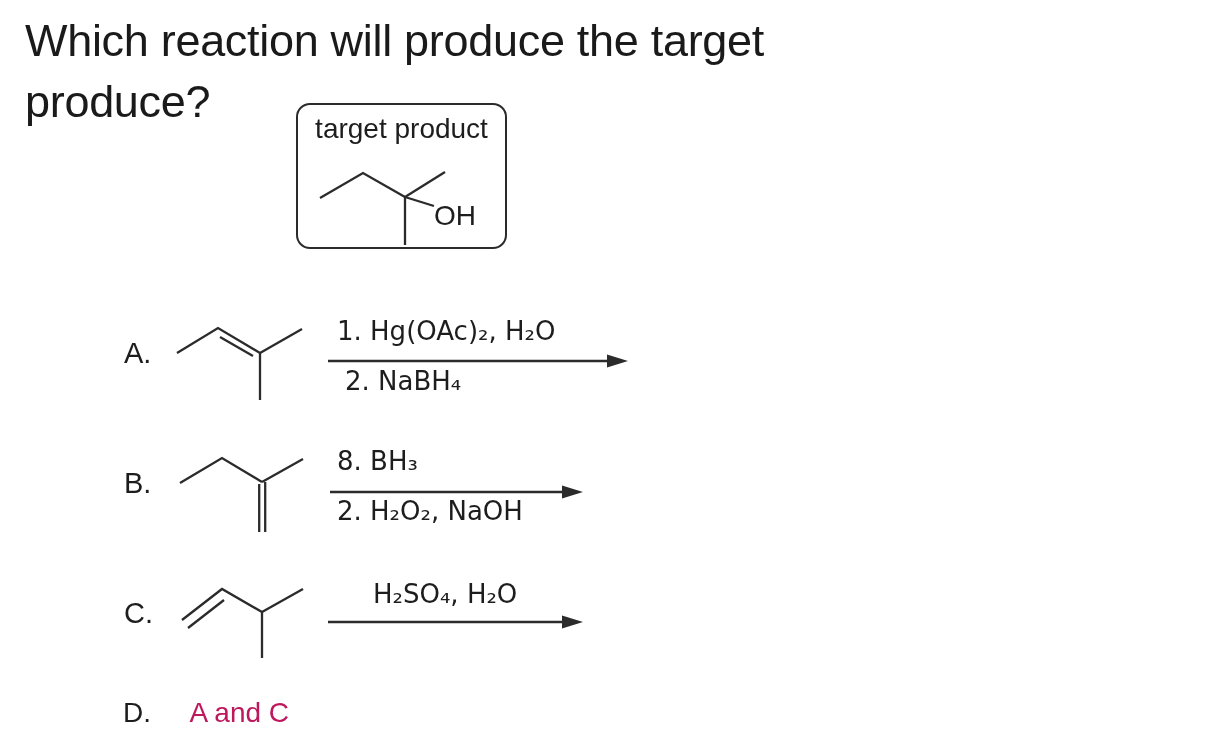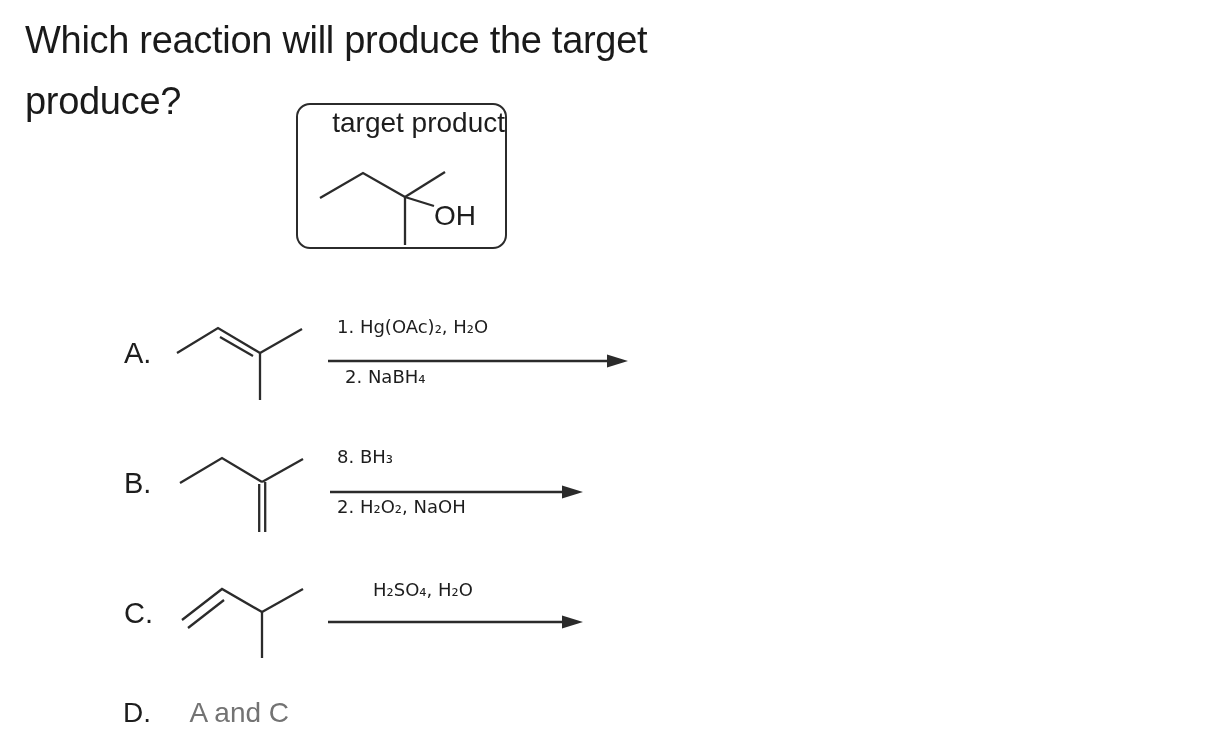--- a/index.html
+++ b/index.html
@@ -2,38 +2,38 @@
 <html><head>
 <meta charset="utf-8">
 <style>
   html,body { margin:0; padding:0; background:#ffffff; }
   .page {
     position:relative; width:1209px; height:755px; background:#ffffff;
     font-family:"Liberation Sans", sans-serif; color:#1d1d1d; overflow:hidden;
   }
   .abs { position:absolute; }
   .question {
-    left:25px; top:10px; font-size:38px; line-height:61px; letter-spacing:-0.3px;
+    left:25px; top:10px; font-size:45px; line-height:61px; letter-spacing:-0.3px;
     color:#1a1a1a;
   }
   .target-box {
     left:296px; top:103px; width:211px; height:146px;
     border:2.5px solid #2b2b2b; border-radius:14px; box-sizing:border-box;
     background:#ffffff;
   }
   .target-label {
-    width:100%; text-align:right; font-size:28px; padding-top:2px; color:#1d1d1d;
+    width:100%; text-align:center; font-size:28px; padding-top:8px; color:#1d1d1d;
   }
   .oh-label { left:434px; top:200px; font-size:28px; color:#1d1d1d; }
   .opt-letter { font-size:29px; color:#1d1d1d; cursor:default; }
   .reagent {
     font-family:"DejaVu Sans","Liberation Sans",sans-serif;
-    font-size:18px; white-space:nowrap; color:#1d1d1d;text-align:right;
+    font-size:26px; white-space:nowrap; color:#1d1d1d;text-align:right;
   }
-  .opt-d-text { font-size:28px; color:#737373; }
+  .opt-d-text { font-size:28px; color:#be185d; }
   svg.overlay { position:absolute; left:0; top:0; pointer-events:none; }
   .stroke { stroke:#2b2b2b; stroke-width:2.3; fill:none; }
   .fillhead { fill:#2b2b2b; stroke:none; }
 </style>
 </head>
 <body>
 
 <div class="page">
 
   <div class="abs question">

